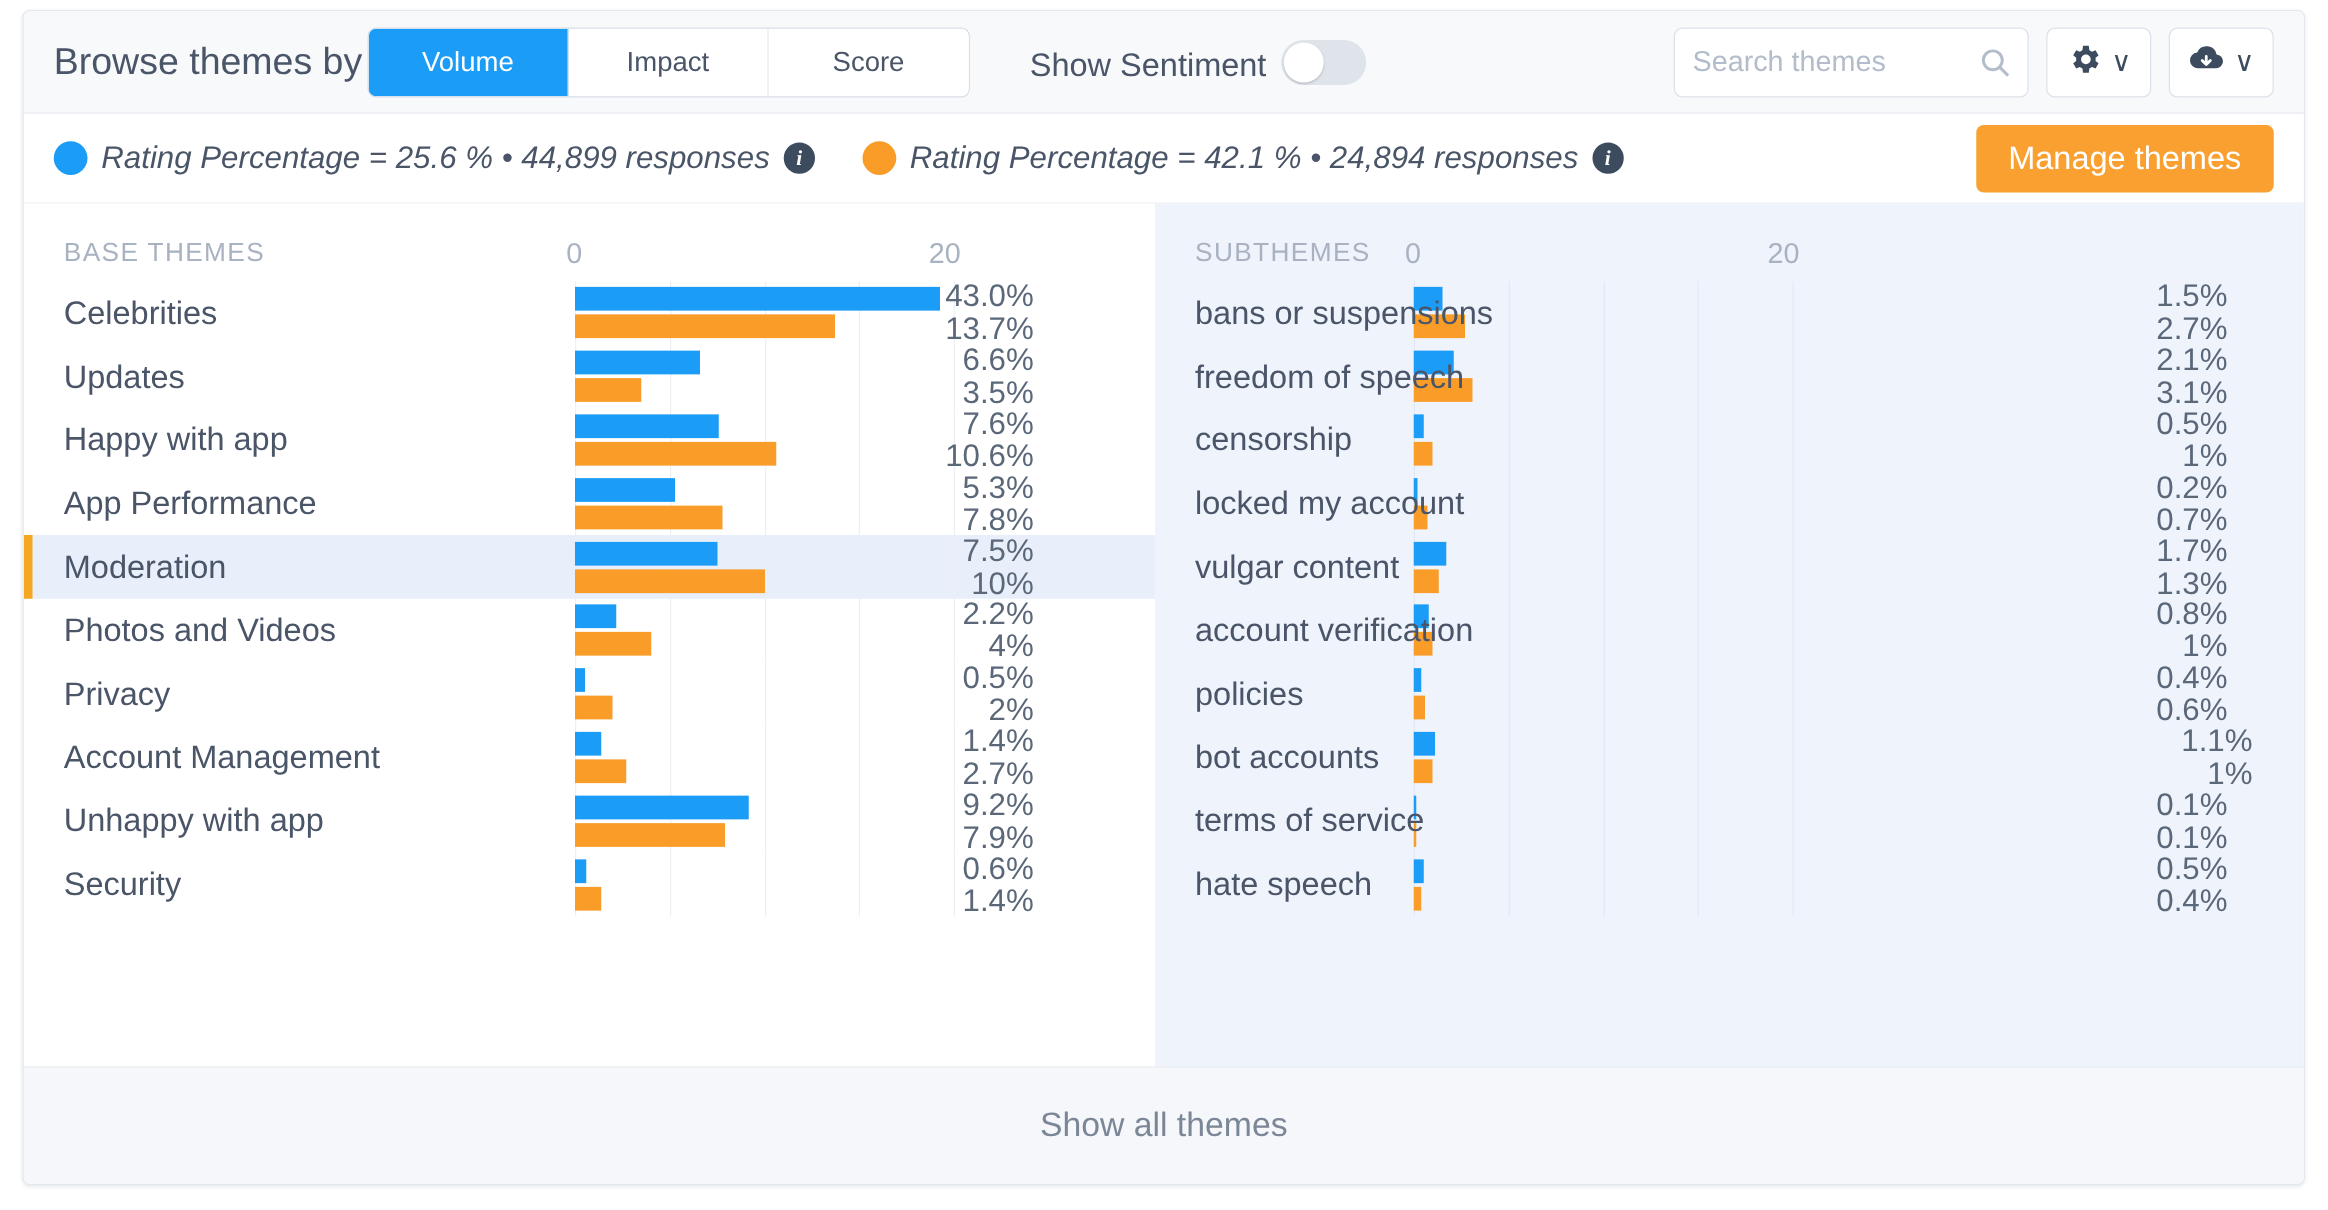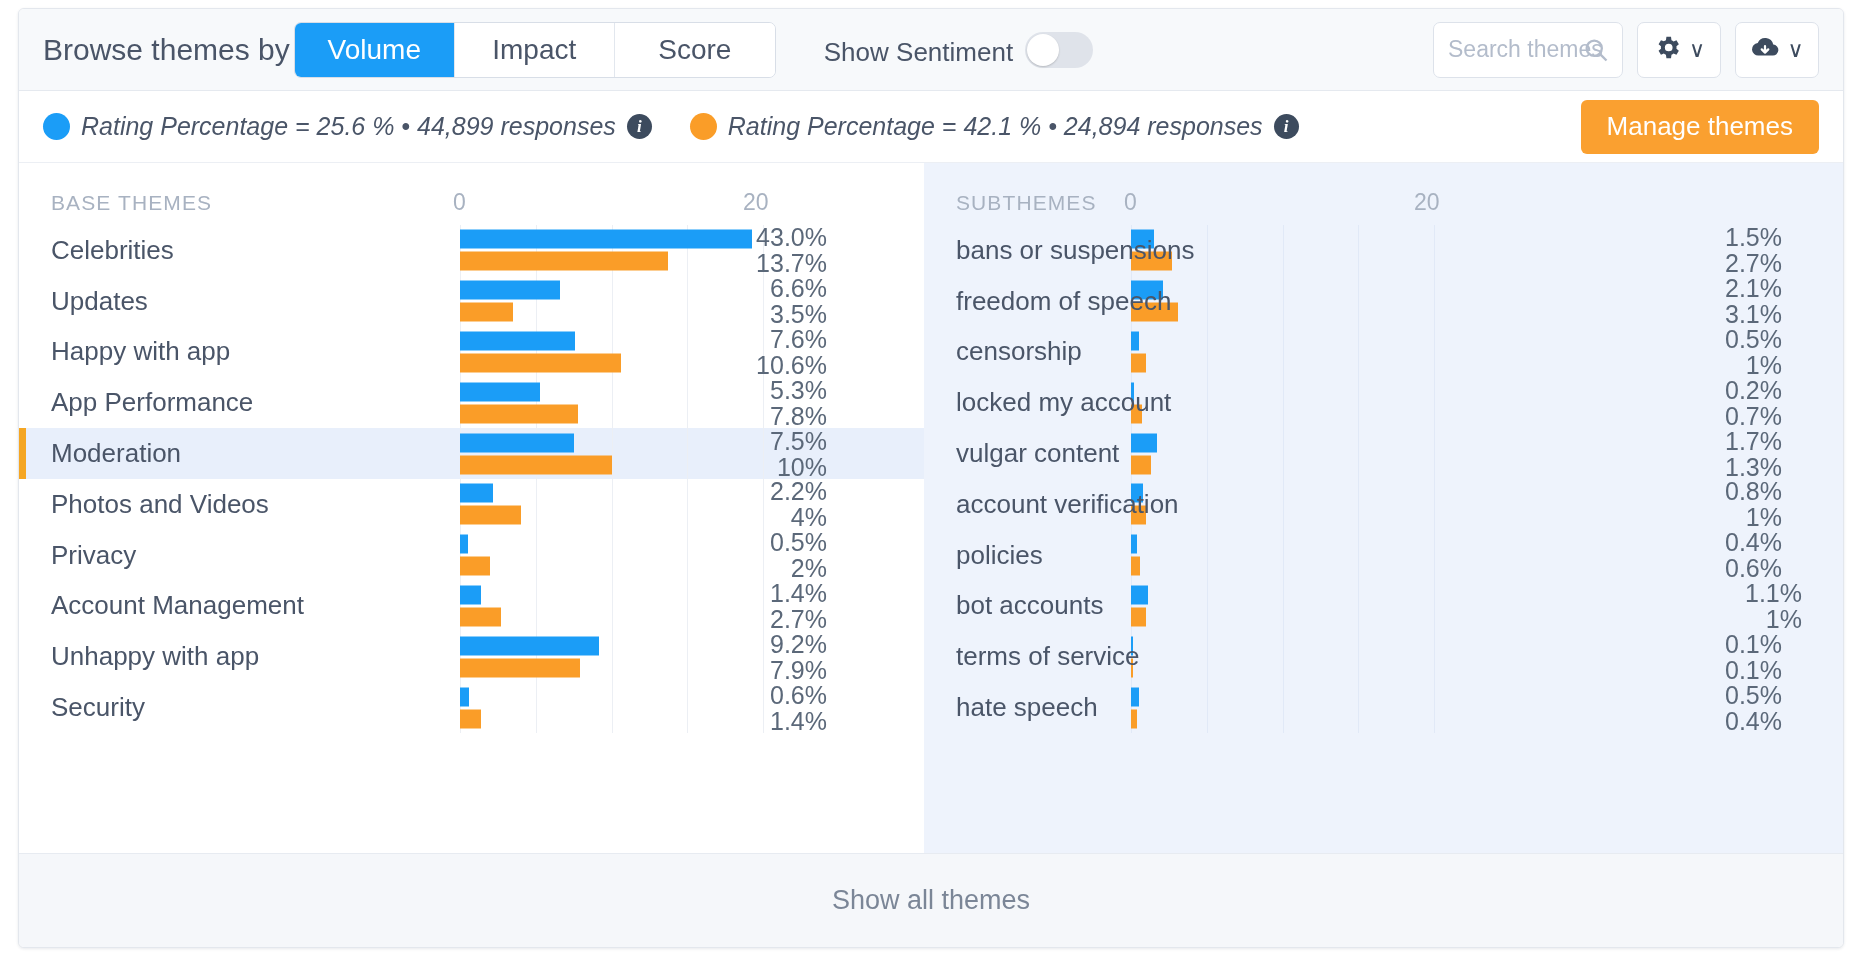--- a/index.html
+++ b/index.html
@@ -61,21 +61,21 @@
     overflow: hidden;
     background: #ffffff;
     height: 56px;
   }
   .seg {
     min-width: 160px;
     padding: 0 22px;
     display: flex;
     align-items: center;
     justify-content: center;
-    font-size: 28px;
+    font-size: 22px;
     color: #4a5568;
     background: #ffffff;
     border-right: 1px solid #e2e7ee;
     cursor: pointer;
     white-space: nowrap;
   }
   .seg:last-child { border-right: none; }
   .seg.active {
     background: #1b9df7;
     color: #ffffff;
@@ -113,21 +113,21 @@
   }
 
   .toolbar-right {
     margin-left: auto;
     display: flex;
     align-items: center;
     gap: 14px;
   }
 
   .search-box {
-    width: 190px;
+    width: 284px;
     height: 56px;
     border: 1px solid #dde2ea;
     border-radius: 7px;
     background: #ffffff;
     display: flex;
     align-items: center;
     padding: 0 14px;
     position: relative;
   }
   .search-box input {

